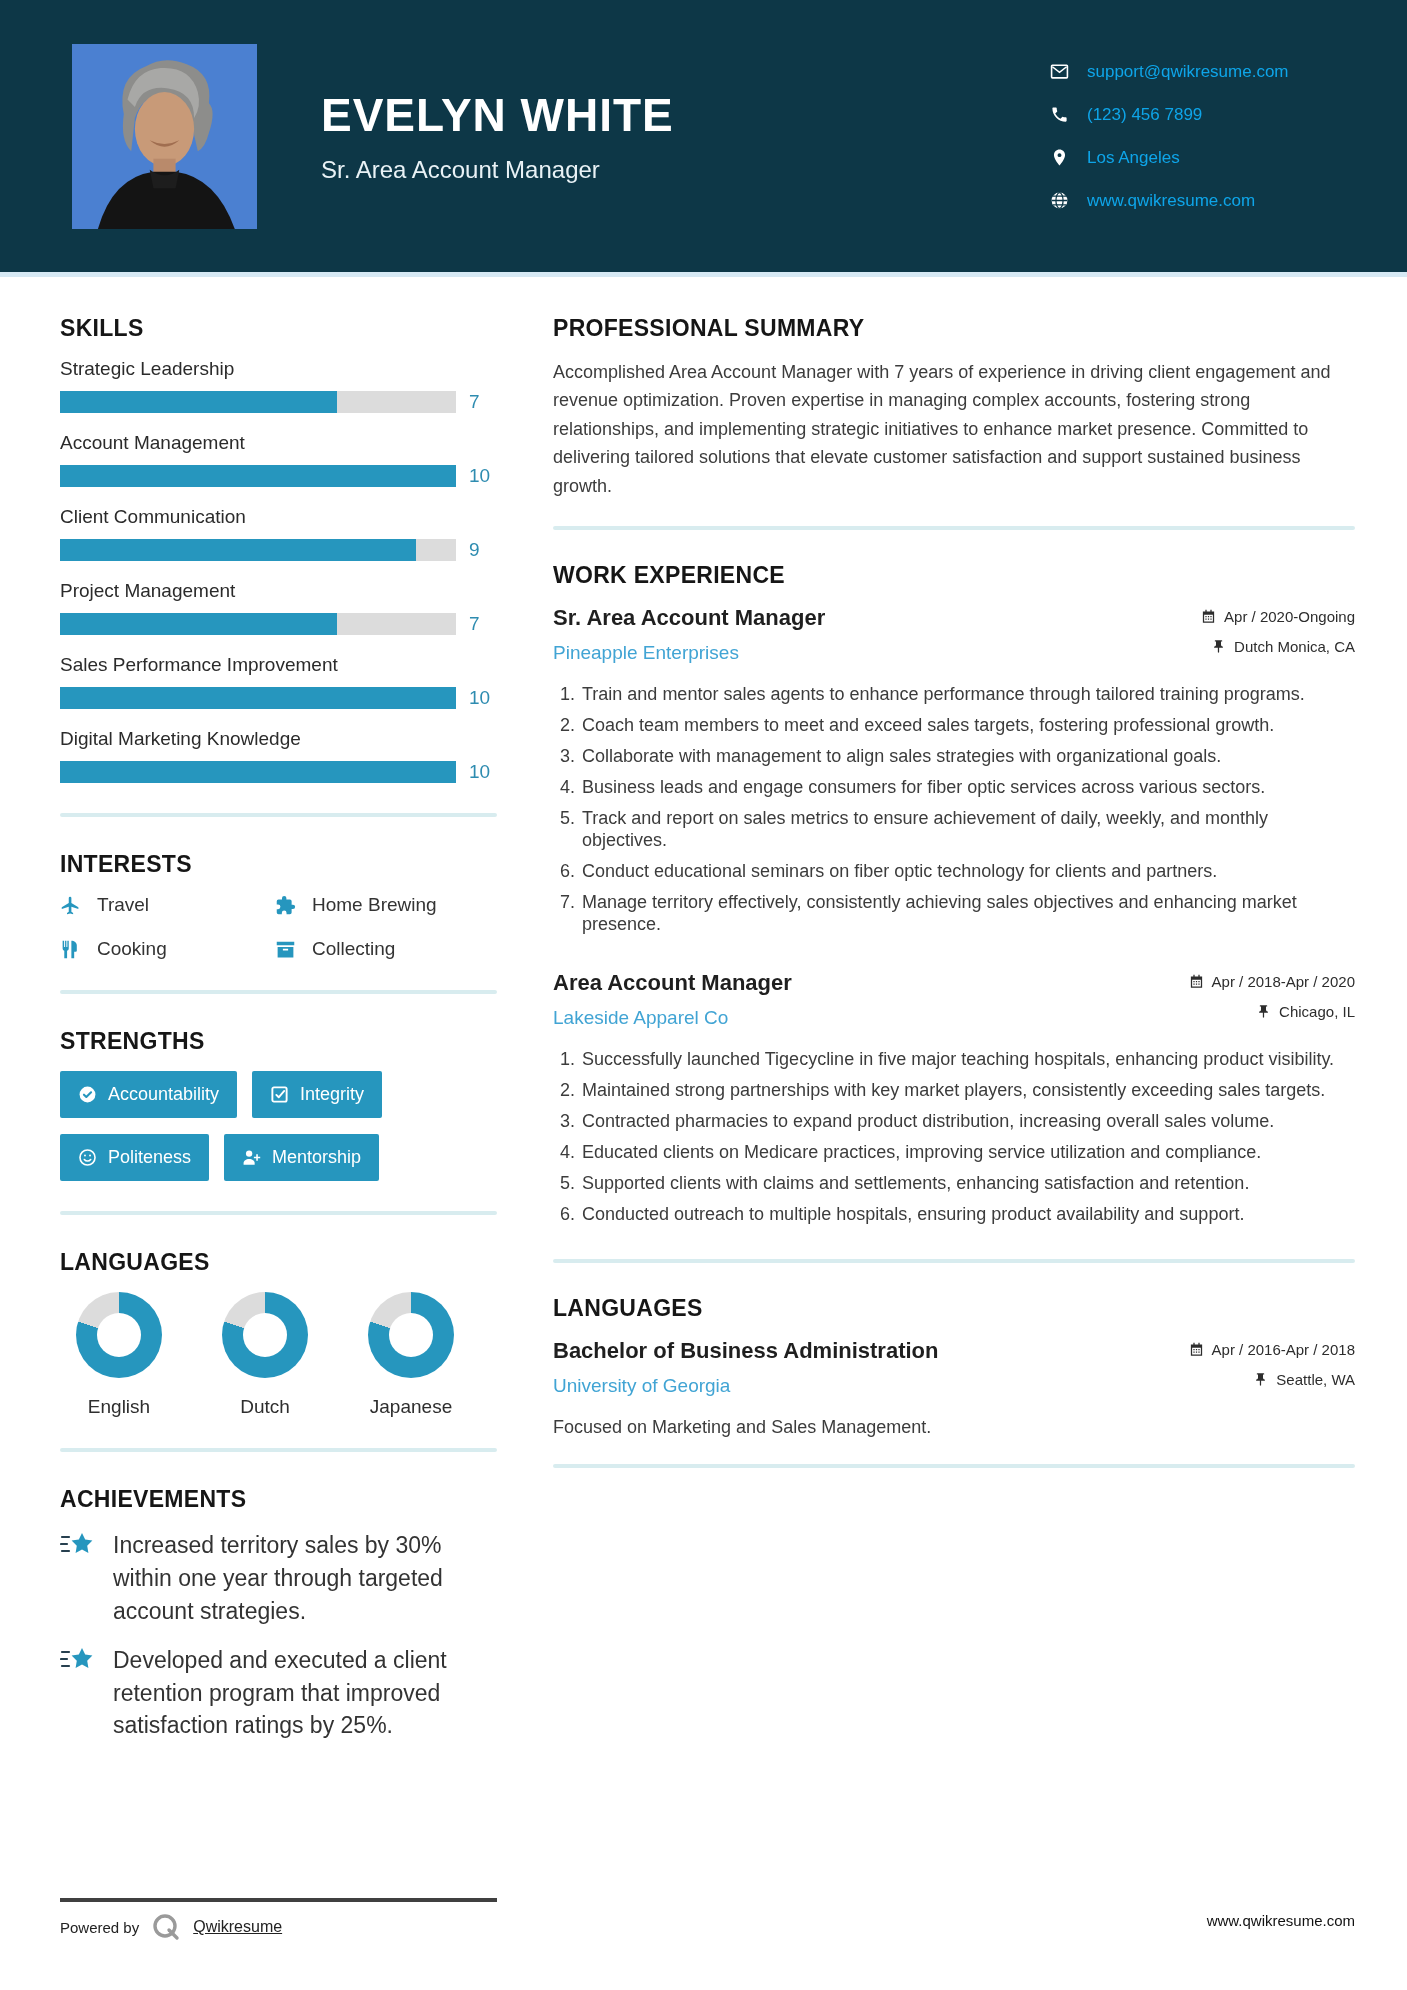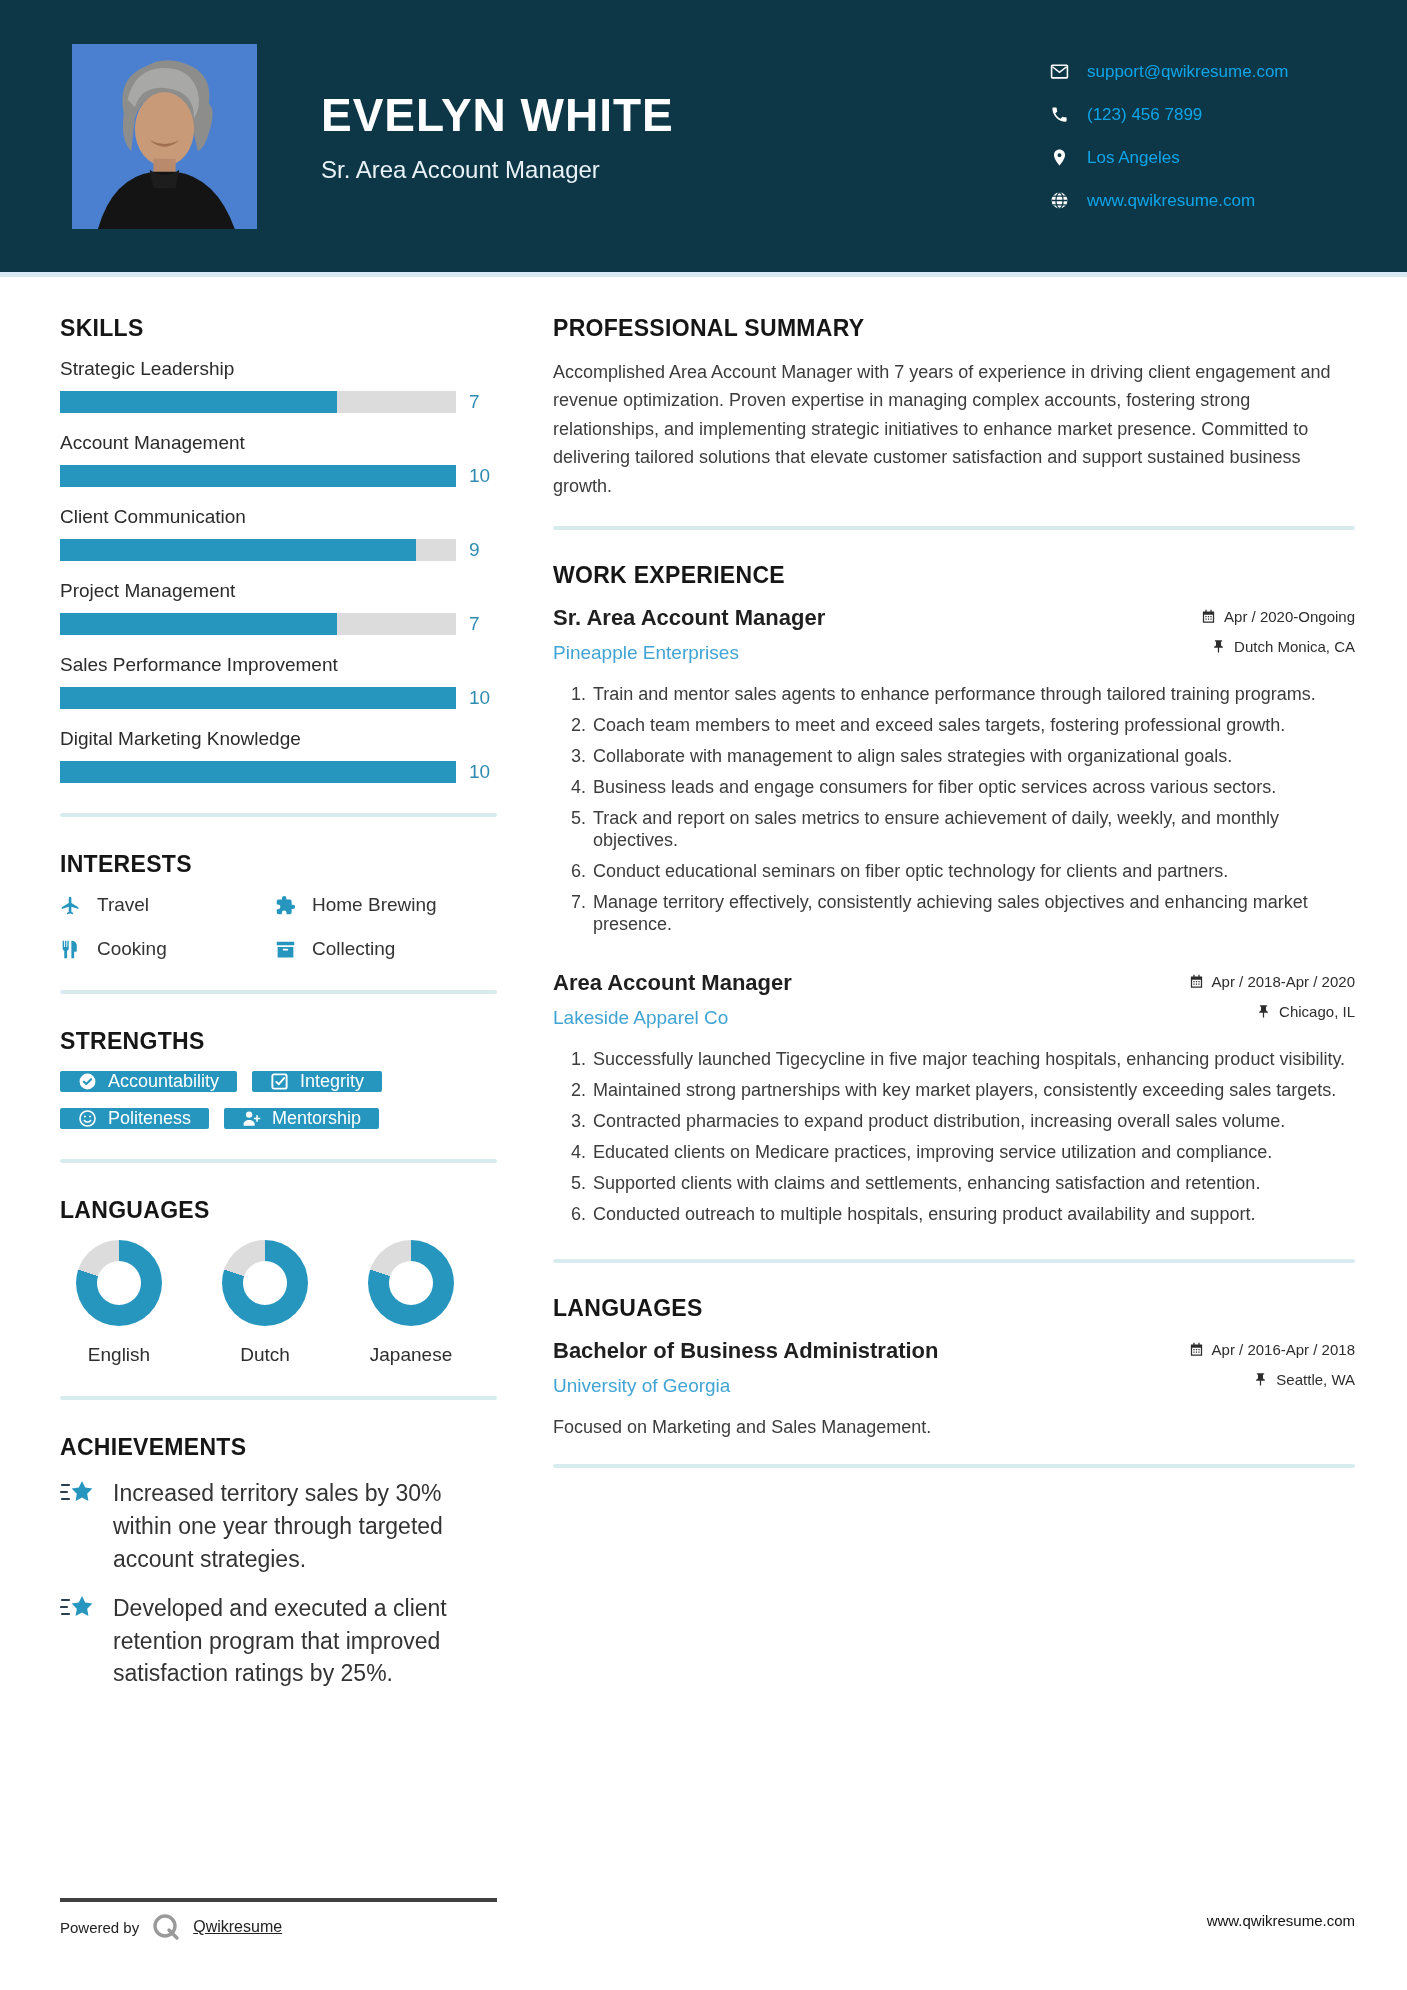--- a/index.html
+++ b/index.html
@@ -42,21 +42,21 @@
 
   
   .interests-grid { display:grid; grid-template-columns:215px 1fr; row-gap:22px; }
   .interest-item { display:flex; align-items:center; gap:16px; font-size:19px; color:#333; }
   .interest-item .iicon { width:21px; height:21px; flex:none; display:flex; }
   .iicon svg { width:100%; height:100%; fill:#2696be; }
 
   
   .strengths-wrap { display:flex; flex-wrap:wrap; gap:16px 15px; }
   .strength-chip { background:#2696be; color:#fff; font-size:18px; display:inline-flex;
-                   align-items:center; gap:11px; padding:0 18px; border-radius:2px; }
+                   align-items:center; gap:11px; padding:13px 18px; border-radius:2px; }
   .strength-chip .sicon { width:19px; height:19px; display:flex; }
   .sicon svg { width:100%; height:100%; }
 
   
   .langs-row { display:flex; gap:60px; padding-left:16px; }
   .lang-item { display:flex; flex-direction:column; align-items:center; }
   .donut { width:86px; height:86px; border-radius:50%; position:relative; }
   .donut::after { content:""; position:absolute; inset:21px; background:#fff; border-radius:50%; }
   .lang-label { margin-top:18px; font-size:19px; color:#2e2e2e; }
 
@@ -71,21 +71,21 @@
 
   .job { margin-bottom:34px; }
   .job-head { display:flex; justify-content:space-between; align-items:flex-start; margin-bottom:16px; }
   .job-title { font-size:22px; font-weight:700; color:#1f1f1f; }
   .job-company { font-size:19px; color:#41a4d4; margin-top:11px; }
   .job-meta { text-align:right; flex:none; padding-top:3px; }
   .meta-row { display:flex; justify-content:flex-end; align-items:center; gap:8px;
               font-size:15px; color:#2d2d2d; margin-bottom:13px; }
   .meta-row .micon { width:15px; height:15px; display:flex; }
   .micon svg { width:100%; height:100%; fill:#2d2d2d; }
-  .job-bullets { margin-left:38px; }
+  .job-bullets { margin-left:27px; }
   .job-bullets li { font-size:18px; line-height:1.22; color:#3c3c3c; margin-bottom:9px; padding-left:2px; }
   .edu-note { font-size:18px; color:#3c3c3c; margin-top:16px; }
 
   
   .footer { flex:none; display:flex; justify-content:space-between; align-items:center;
             padding:0 52px 48px 60px; }
   .footer-left { width:437px; display:flex; align-items:center; gap:12px;
                  border-top:4px solid #404040; padding-top:10px; }
   .powered-text { font-size:15px; color:#222; }
   .q-logo { width:30px; height:30px; display:flex; }

